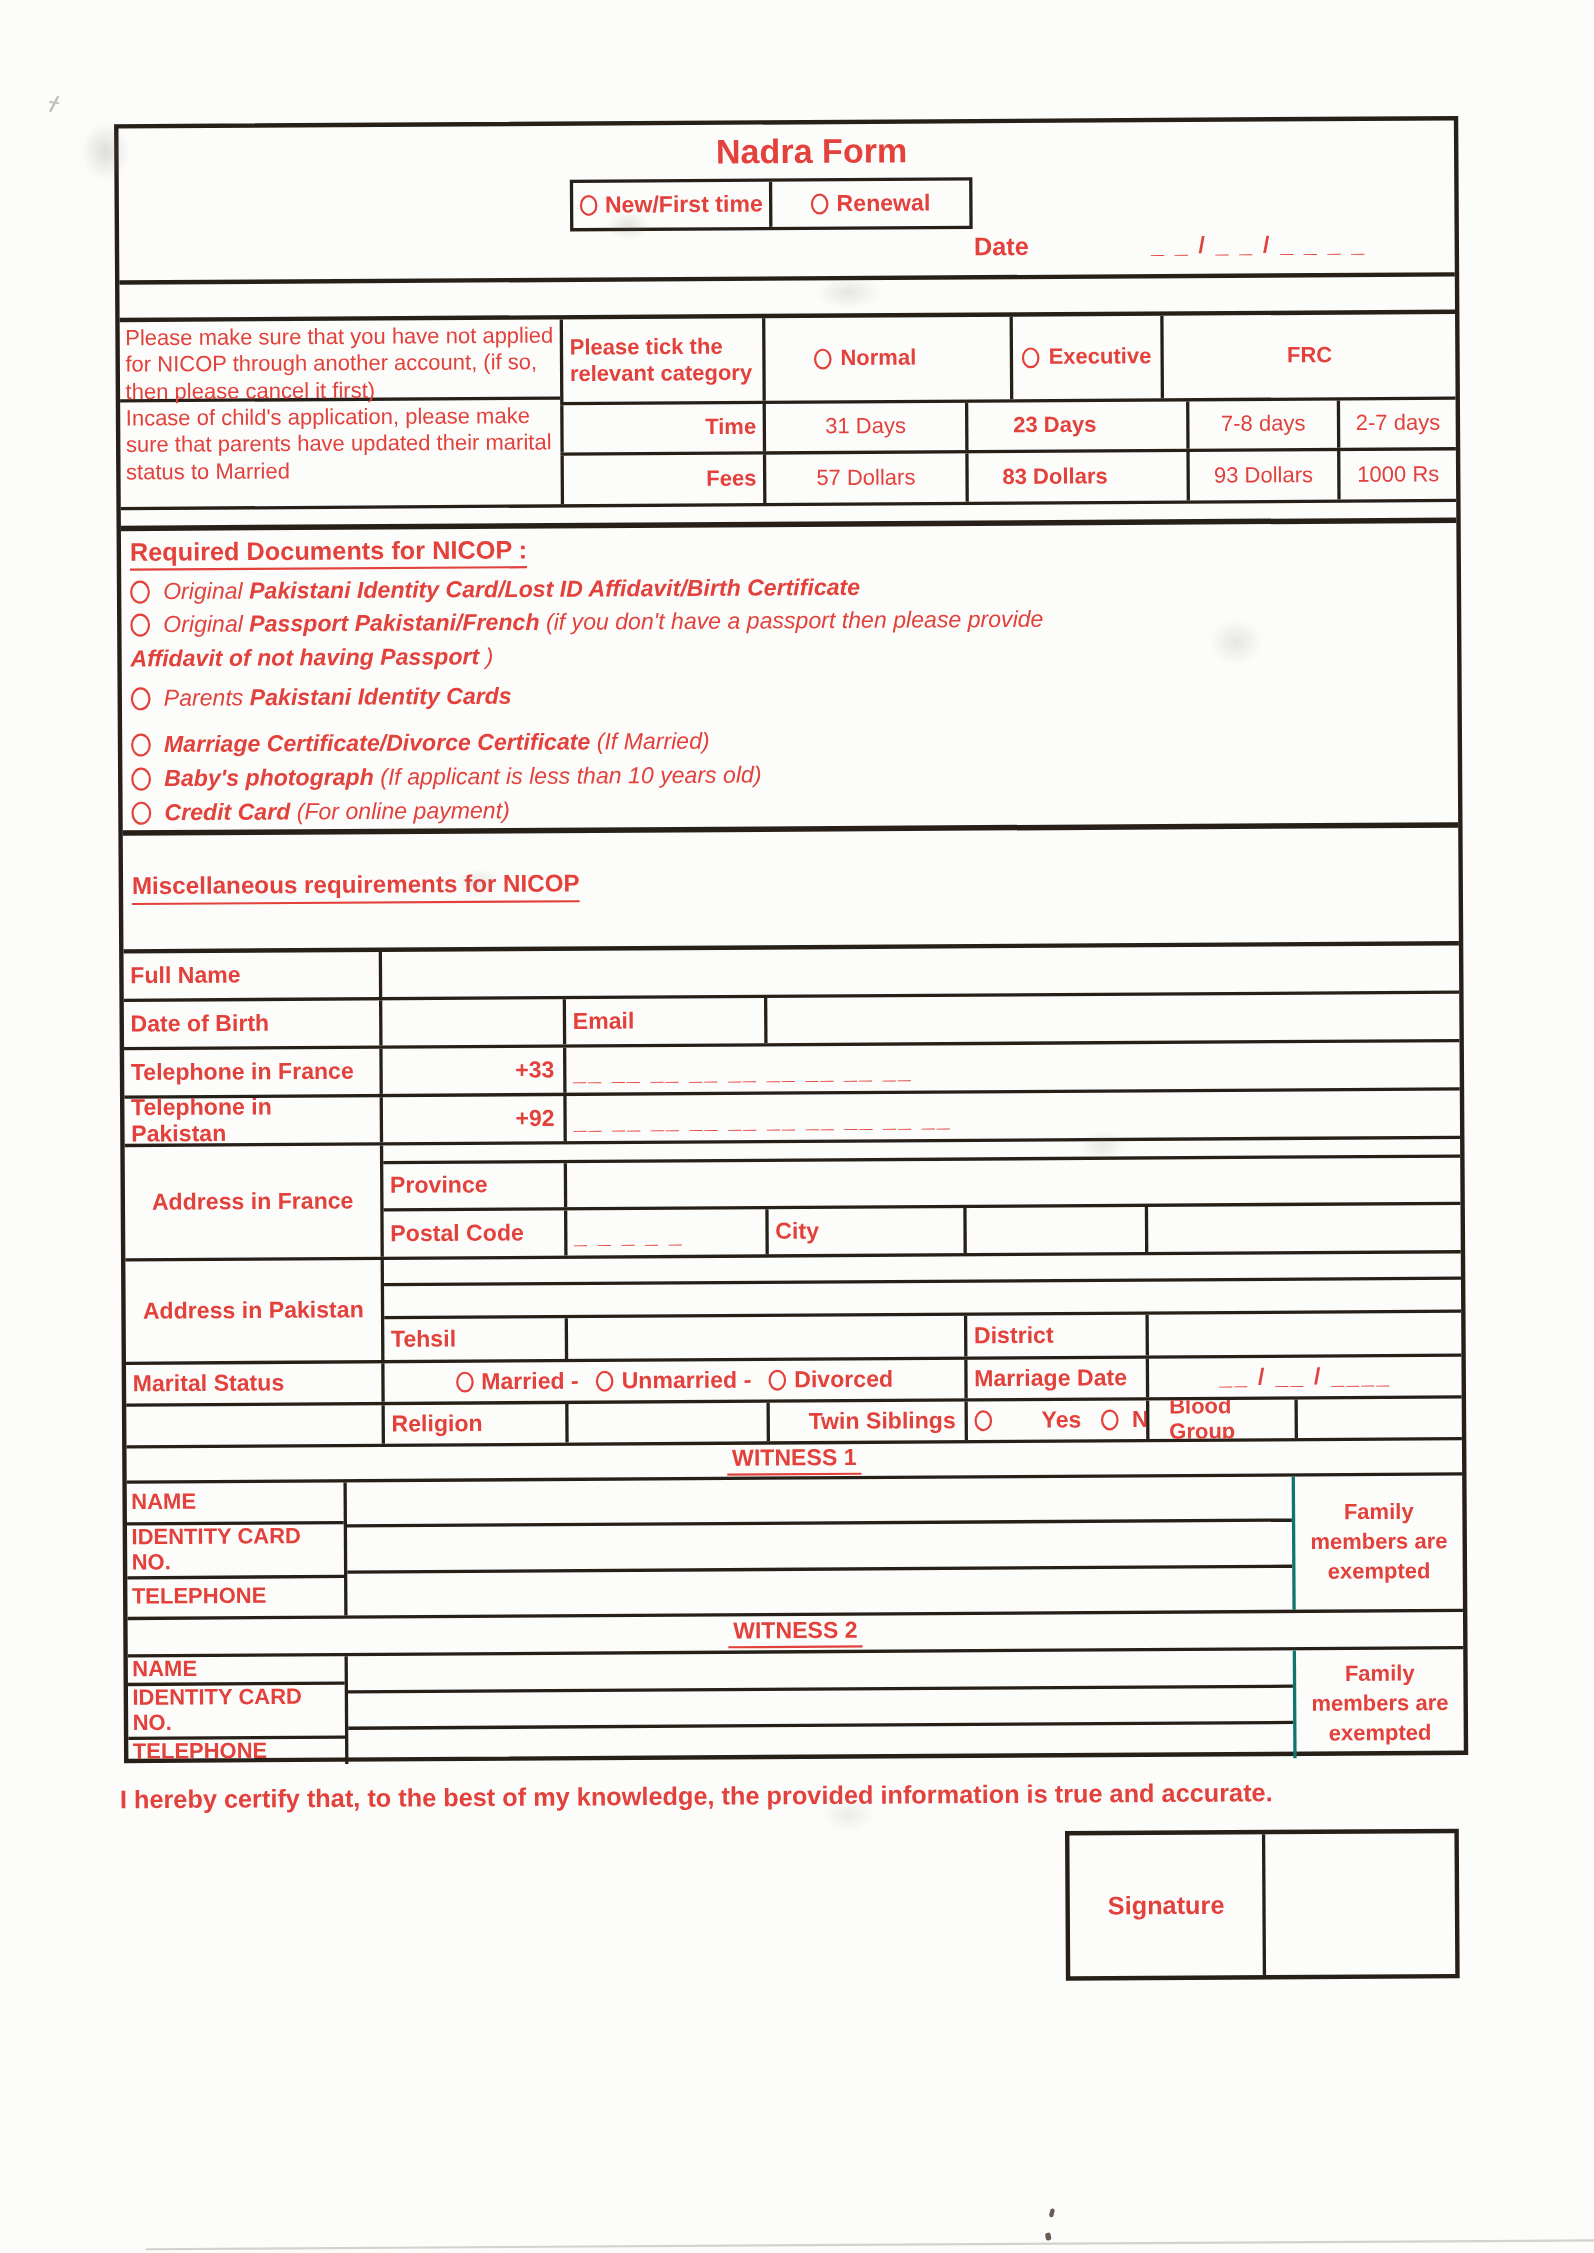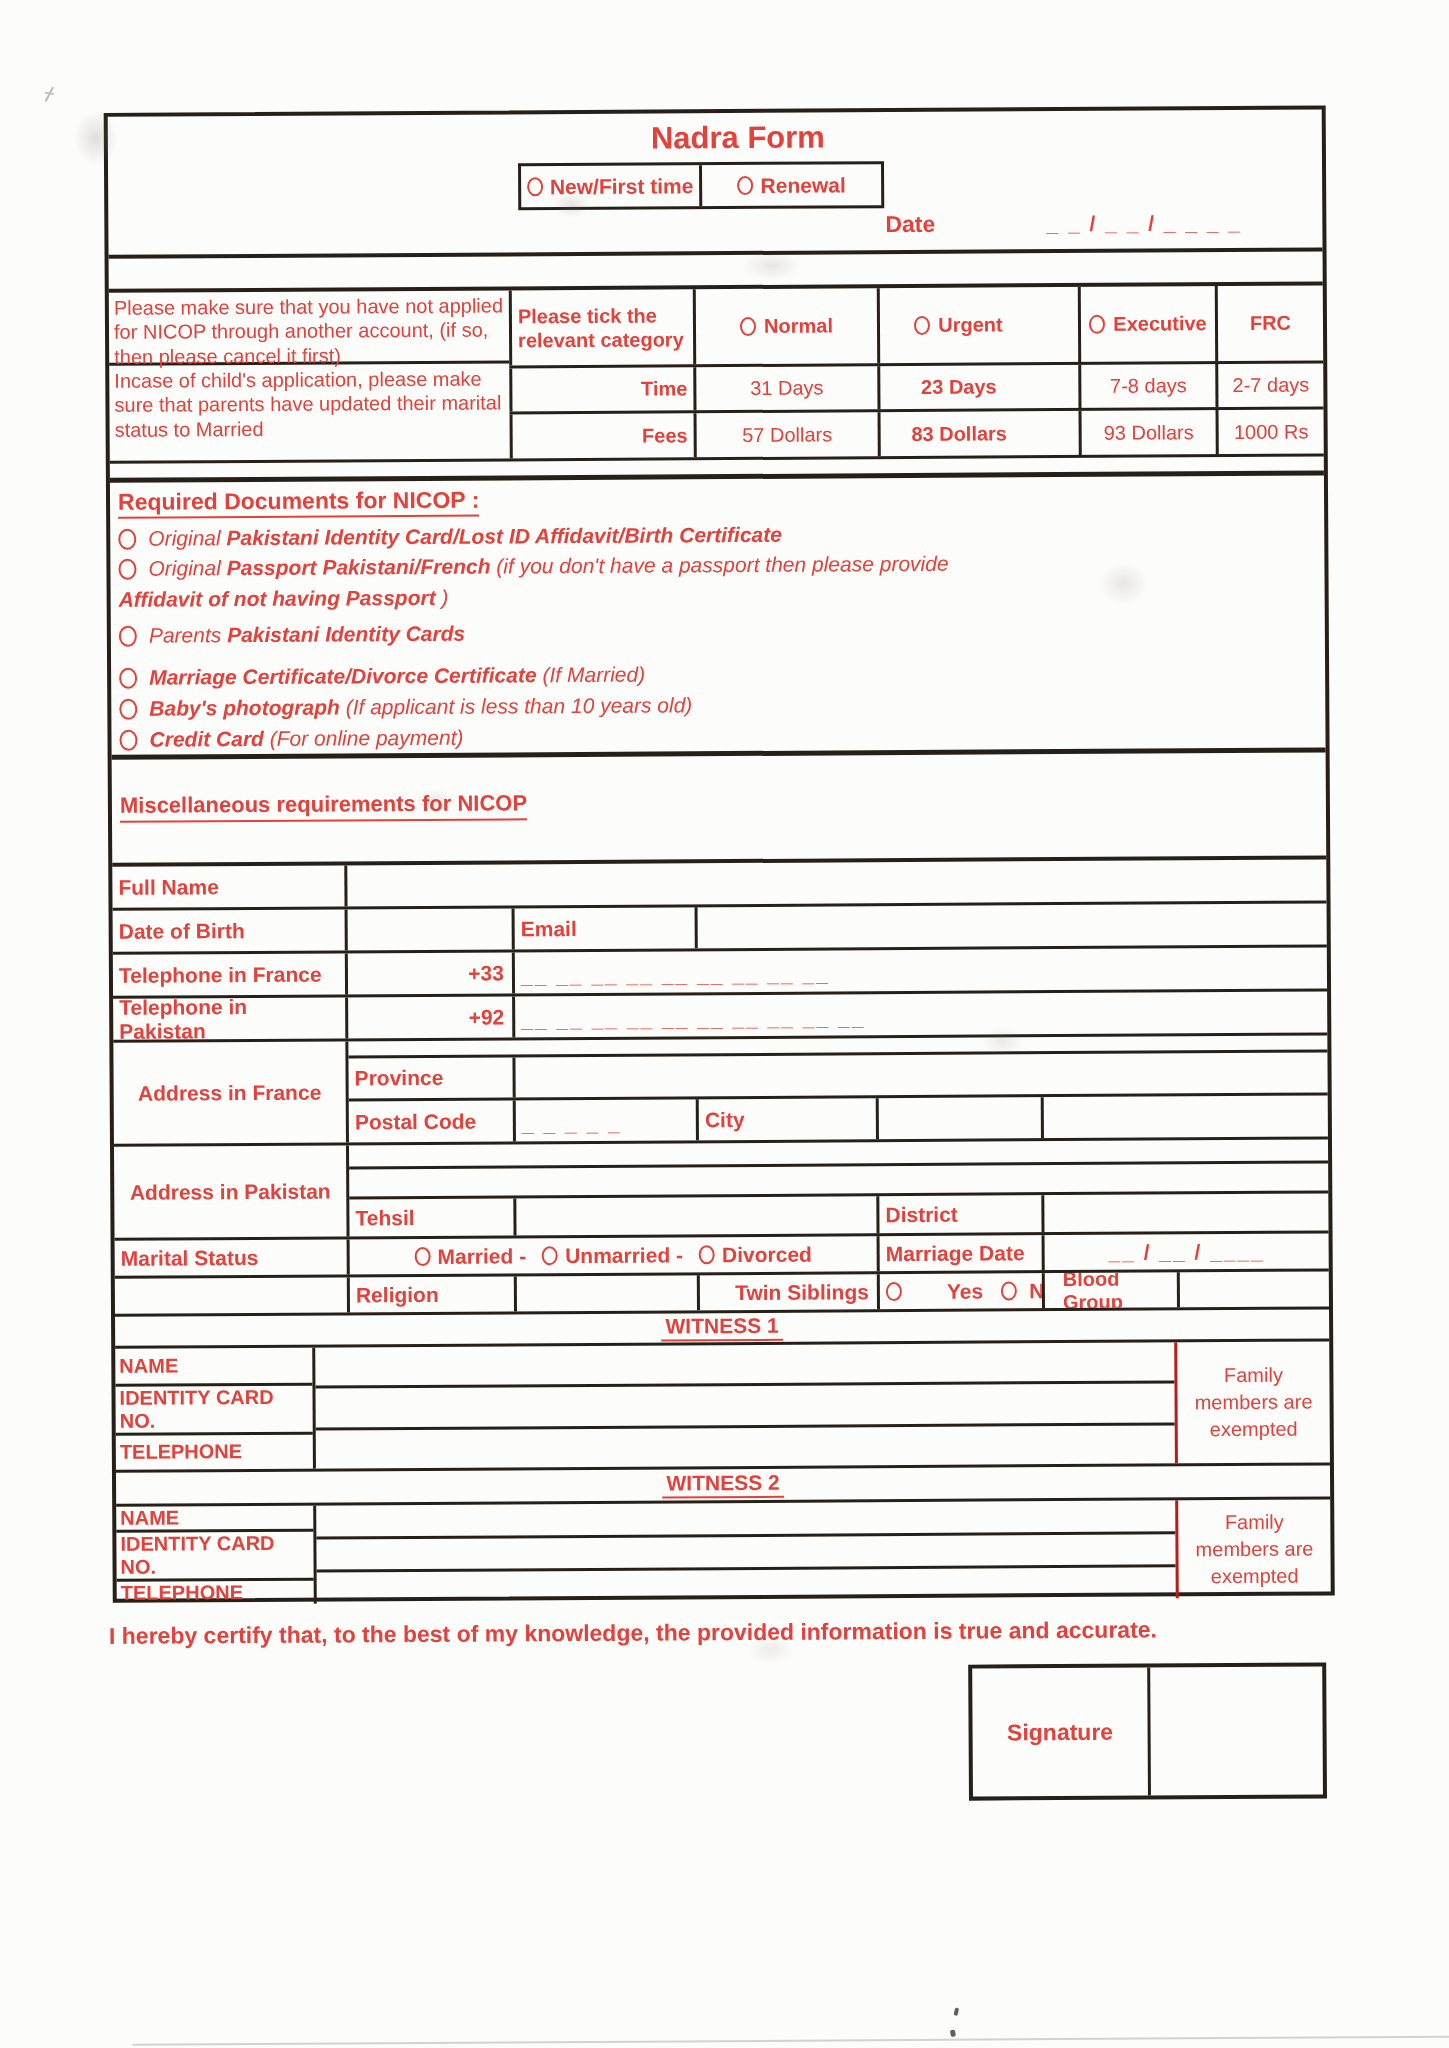--- a/index.html
+++ b/index.html
@@ -66,21 +66,21 @@
   
   .wh{justify-content:center;align-items:center;display:flex;}
   .wh span{font-weight:bold;font-size:21px;border-bottom:2.5px solid #e2413c;padding:0 4px 1px;}
   .wbody{display:flex;box-sizing:border-box;}
   .wlabels{width:200px;display:flex;flex-direction:column;border-right:3px solid #262019;box-sizing:border-box;}
   .wlabels div{flex:1;display:flex;align-items:center;padding:0 4px;font-weight:bold;font-size:20px;border-bottom:3px solid #262019;box-sizing:border-box;}
   .wlabels div:last-child{border-bottom:none;}
   .wmid{flex:1;display:flex;flex-direction:column;}
   .wmid div{flex:1;border-bottom:3px solid #262019;box-sizing:border-box;}
   .wmid div:last-child{border-bottom:none;}
-  .wnote{width:155px;border-left:3px solid #b91c1c;display:flex;align-items:center;justify-content:center;text-align:center;font-weight:normal;font-size:20px;line-height:1.35;padding:0 8px;box-sizing:border-box;}
+  .wnote{width:155px;border-left:3px solid #0f766e;display:flex;align-items:center;justify-content:center;text-align:center;font-weight:bold;font-size:20px;line-height:1.35;padding:0 8px;box-sizing:border-box;}
   
   .cert{position:absolute;left:104px;top:1620px;font-size:23px;font-weight:bold;}
   .sig{position:absolute;left:963px;top:1667px;width:358px;height:136px;border:4px solid #262019;display:flex;box-sizing:border-box;}
   .sig-label{width:178px;border-right:3px solid #262019;display:flex;align-items:center;justify-content:center;font-weight:bold;font-size:23px;box-sizing:border-box;}
   .sig-field{flex:1;}
   
   .sm{position:absolute;border-radius:50%;pointer-events:none;}
   .speck{position:absolute;background:#4a4238;border-radius:2px;opacity:.85;}
   .pencil{position:absolute;left:52px;top:86px;width:12px;height:16px;border-left:2px solid #8a867e;transform:rotate(28deg);opacity:.55;}
   .pencil:after{content:"";position:absolute;left:-6px;top:6px;width:9px;height:2px;background:#9a968e;transform:rotate(-20deg);display:block;}
@@ -113,24 +113,20 @@
       <div class="fees-left">
         <div class="fees-note na">Please make sure that you have not applied for NICOP through another account, (if so, then please cancel it first)</div>
         <div class="fees-note nb">Incase of child's application, please make sure that parents have updated their marital status to Married</div>
       </div>
       <div class="fees-right">
         <div class="frow fh">
           <div class="fcell fc0 tick">Please tick the relevant category</div>
           <div class="fcell fc1 hd">
             <span class="circ"></span>
             <span>Normal</span>
-          </div>
-          <div class="fcell fc2 hd">
-            <span class="circ"></span>
-            <span>Urgent</span>
           </div>
           <div class="fcell fc3 hd">
             <span class="circ"></span>
             <span>Executive</span>
           </div>
           <div class="fcell fc4 hd">
             <span>FRC</span>
           </div>
         </div>
         <div class="frow ft">

